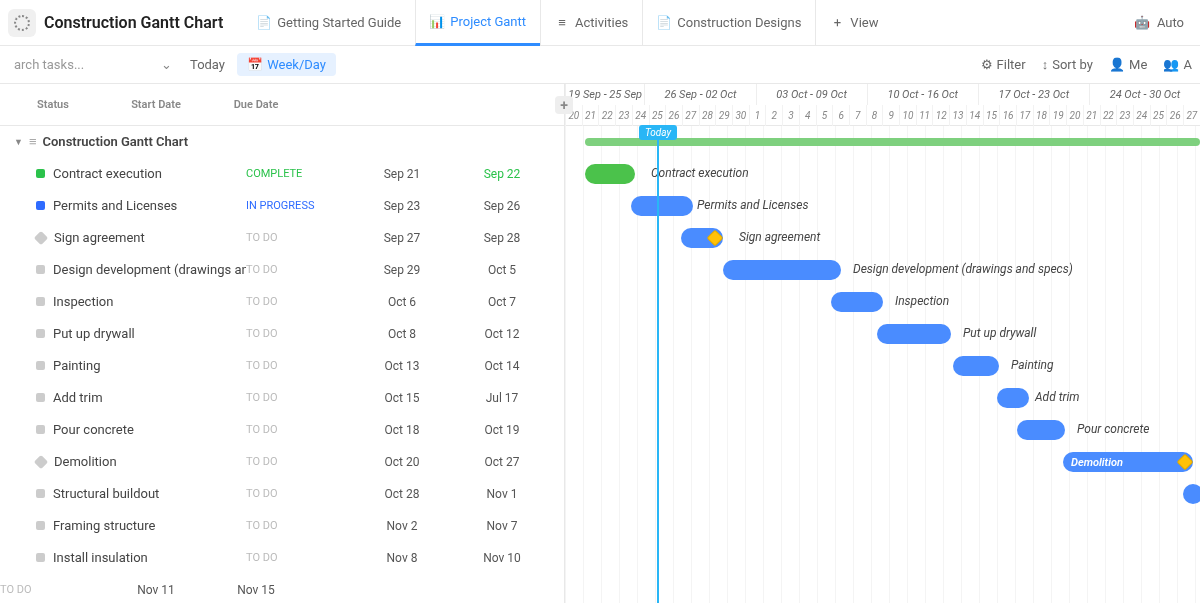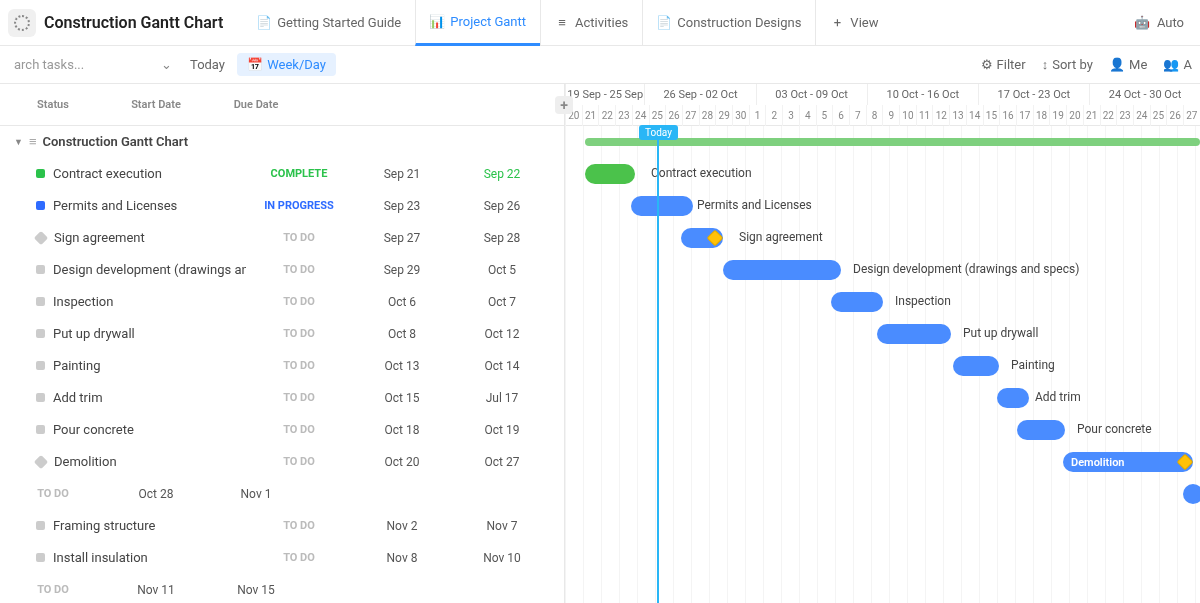--- a/index.html
+++ b/index.html
@@ -33,27 +33,27 @@
 .group-row { display: flex; align-items: center; height: 32px; padding-left: 14px; gap: 6px; font-weight: 600; color: #444; }
 .tri { color: #888; font-size: 9px; }
 .list-ico { color: #aaa; }
 .task-row { display: flex; align-items: center; height: 32px; }
 .task-name-cell { width: 246px; display: flex; align-items: center; gap: 8px; padding-left: 36px; color: #444; white-space: nowrap; overflow: hidden; text-overflow: ellipsis; }
 .sq { width: 9px; height: 9px; border-radius: 2px; flex-shrink: 0; }
 .sq-green { background: #2bc24b; }
 .sq-blue { background: #2e6bff; }
 .sq-grey { background: #ccc; }
 .diamond { width: 10px; height: 10px; background: #ccc; transform: rotate(45deg); border-radius: 2px; flex-shrink: 0; }
-.status-cell { width: 106px; text-align: center; font-size: 11px; font-weight: 700; }
+.status-cell { width: 106px; text-align: left; font-size: 11px; font-weight: 400; }
 .st-complete { color: #2bc24b; }
 .st-progress { color: #2e6bff; }
 .st-todo { color: #bbb; }
 .date-cell { width: 100px; text-align: center; color: #555; font-size: 12px; }
 .date-green { color: #2bc24b; }
-.right-pane { flex: 1; position: relative; overflow: hidden; }
+.right-pane { flex: 1; position: relative; overflow: hidden; font-style: italic; }
 .timeline-header { height: 42px; border-bottom: 1px solid #e8e8e8; }
 .week-row { display: flex; height: 21px; }
 .day-row { display: flex; height: 21px; }
 .week-cell { border-left: 1px solid #eee; font-size: 11px; color: #666; display: flex; align-items: center; justify-content: center; }
 .day-cell { width: 18px; font-size: 10px; color: #888; display: flex; align-items: center; justify-content: center; border-left: 1px solid #f2f2f2; }
 .gantt-body { position: relative; }
 .grid-col { position: absolute; top: 0; bottom: 0; width: 18px; border-left: 1px solid #f4f4f4; }
 .gantt-row { height: 32px; position: relative; }
 .summary-bar { position: absolute; height: 8px; background: #7ed07e; border-radius: 4px; top: 12px; }
 .bar { position: absolute; height: 20px; border-radius: 10px; top: 6px; display: flex; align-items: center; padding: 0 8px; color: #fff; font-size: 11px; }
@@ -230,20 +230,24 @@
         <div class="task-row">
     <div class="task-name-cell">
             <span class="diamond"></span>
             <span>Demolition</span>
           </div>
     <div class="status-cell st-todo">TO DO</div>
     <div class="date-cell">Oct 20</div>
     <div class="date-cell ">Oct 27</div>
         </div>
         <div class="task-row">
+    <div class="task-name-cell">
+            <span class="sq sq-grey"></span>
+            <span>Structural buildout</span>
+          </div>
     <div class="status-cell st-todo">TO DO</div>
     <div class="date-cell">Oct 28</div>
     <div class="date-cell ">Nov 1</div>
         </div>
         <div class="task-row">
     <div class="task-name-cell">
             <span class="sq sq-grey"></span>
             <span>Framing structure</span>
           </div>
     <div class="status-cell st-todo">TO DO</div>

